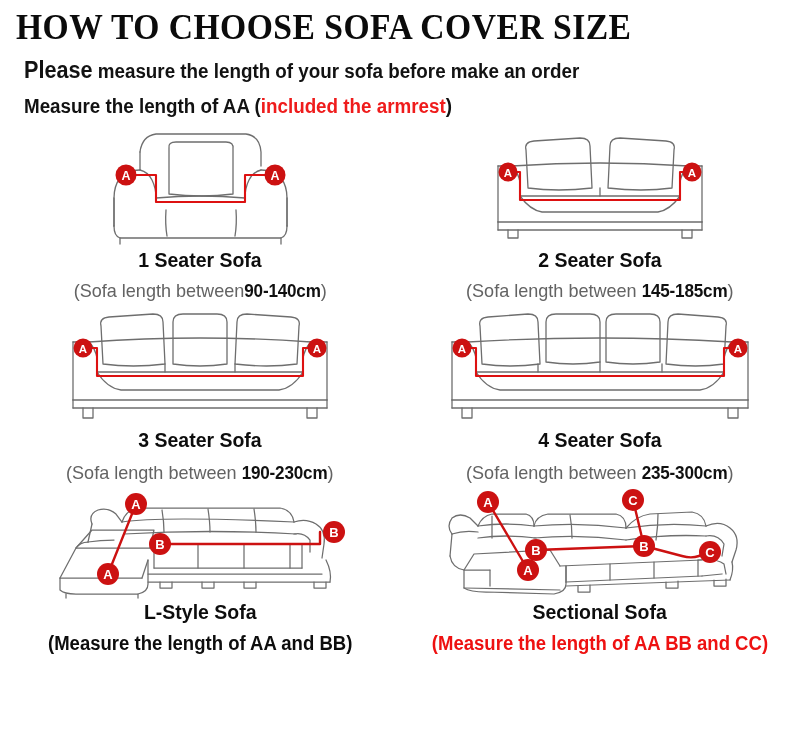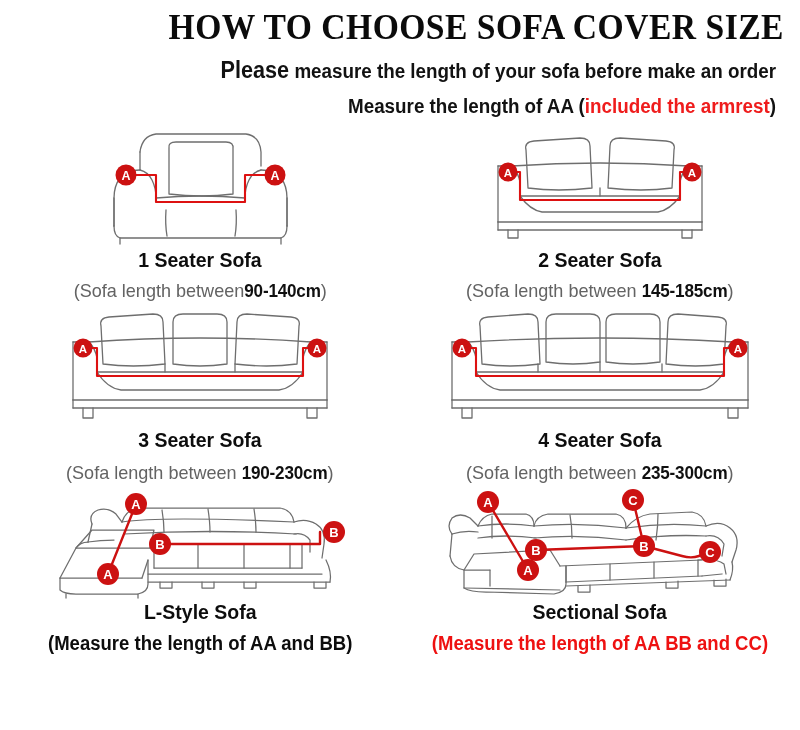--- a/index.html
+++ b/index.html
@@ -12,21 +12,21 @@
     height: 730px;
     position: relative;
     overflow: hidden;
     font-family: "Liberation Sans", sans-serif;
     color: #111111;
   }
 
   
   .header {
     width: 100%;
-    text-align: right;
+    text-align: left;
   }
   .main-title {
     font-family: "Liberation Serif", serif;
     font-weight: bold;
     font-size: 35px;
     letter-spacing: 0.5px;
     line-height: 1;
     padding-top: 10px;
     color: #0b0b0b;
     transform: scaleX(0.96);

